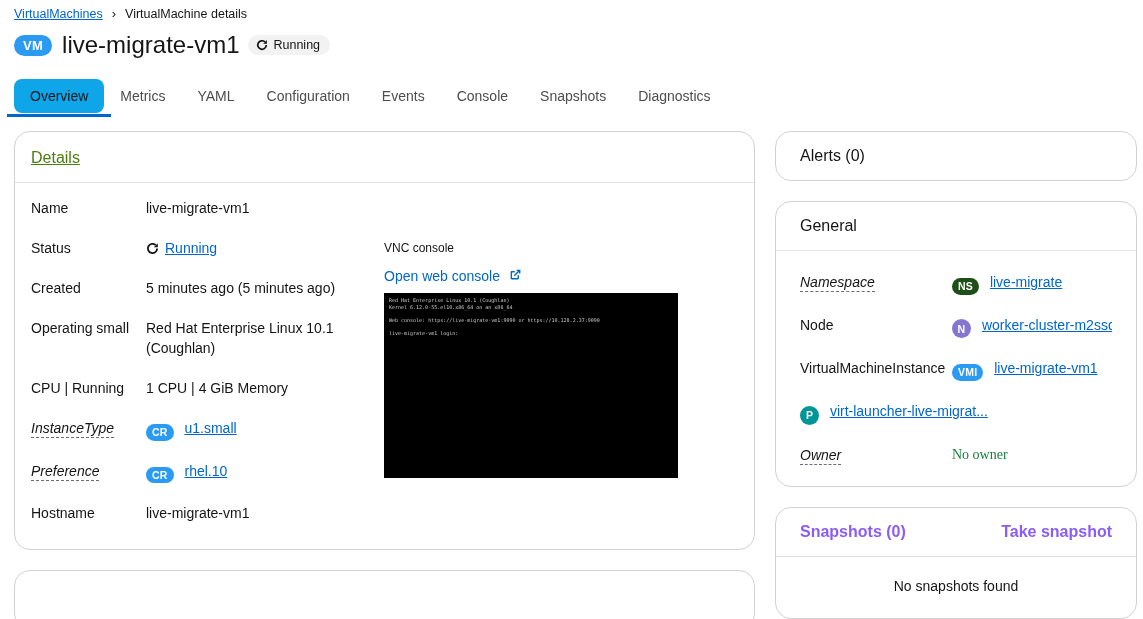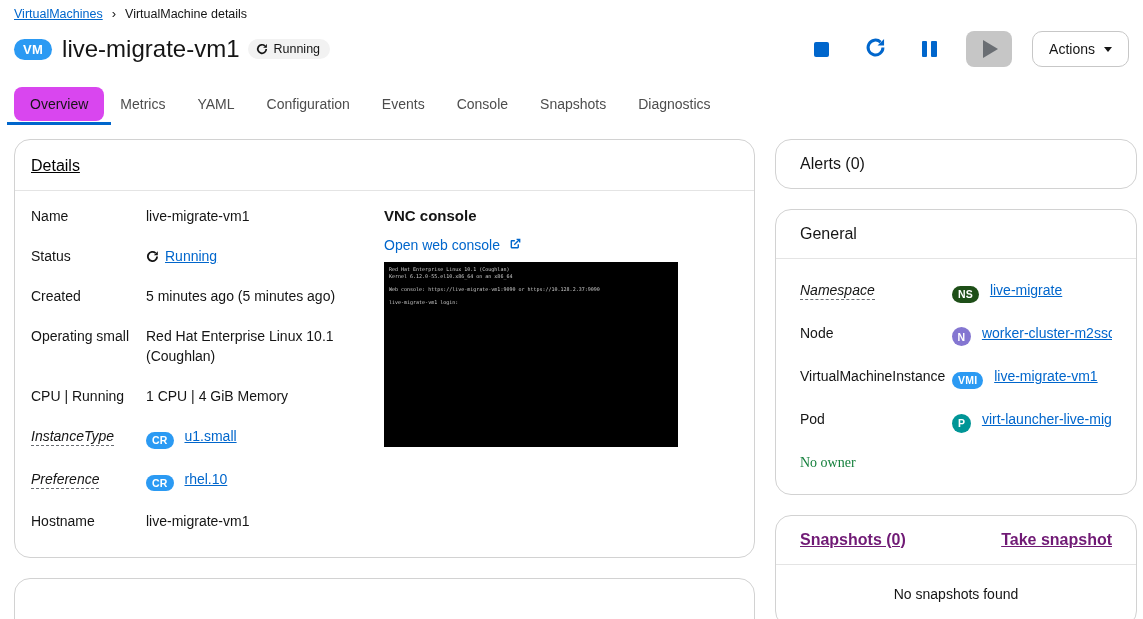--- a/index.html
+++ b/index.html
@@ -29,70 +29,70 @@
   .pause-bars { display:flex; gap:4px; }
   .pause-bars i { width:5.5px; height:16px; background:#0066cc; border-radius:1px; }
   .play-btn { width:46px; height:36px; background:#c6c6c6; border:none; border-radius:8px; display:flex; align-items:center; justify-content:center; cursor:default; margin-right:20px; }
   .play-tri { width:0; height:0; border-left:15px solid #6a6e73; border-top:9px solid transparent; border-bottom:9px solid transparent; margin-left:3px; }
   .actions-btn { background:#fff; border:1px solid #c7c7c7; border-radius:10px; padding:9px 16px; font-size:14px; color:#151515; display:flex; align-items:center; gap:9px; cursor:pointer; font-family:inherit; }
   .caret-down { width:0; height:0; border-left:4.5px solid transparent; border-right:4.5px solid transparent; border-top:5px solid #151515; }
 
   
   .tabs { margin-top:20px; display:flex; align-items:flex-start; }
   .tab { padding:9px 16px; font-size:14px; color:#4d4d4d; cursor:pointer; position:relative; border-radius:8px; white-space:nowrap; }
-  .tab.active { background:#d946ef; color:#151515; }
+  .tab.active { background:#0ea5e9; color:#151515; }
   .tab.active::after { content:""; position:absolute; left:-7px; right:-7px; bottom:-4px; height:3px; background:#0066cc; }
 
   
   .main { display:flex; gap:20px; margin-top:18px; align-items:flex-start; }
   .col-left { width:741px; flex-shrink:0; }
   .col-right { width:362px; flex-shrink:0; }
   .card { background:#fff; border:1px solid #d2d2d2; border-radius:16px; }
   .card + .card { margin-top:20px; }
   .divider { border-top:1px solid #e4e4e4; }
 
   
   .details-header { padding:17px 16px 15px; font-size:16px; }
-  .details-header a { color:#000000; text-decoration:underline; cursor:pointer;text-align:center; }
+  .details-header a { color:#4d7c0f; text-decoration:underline; cursor:pointer;text-align:center; }
   .details-body { display:flex; padding:15px 16px 6px; }
   .details-rows { width:353px; flex-shrink:0; }
   .drow { display:flex; margin-bottom:20px; line-height:20px; }
   .drow .lbl { width:115px; padding-right:12px; flex-shrink:0; }
   .drow .val { flex:1; }
   .dashed { border-bottom:1px dashed #6a6e73; padding-bottom:1px;font-style:italic; }
   a.row-link { color:#0066cc; text-decoration:underline; cursor:pointer; }
   .muted { color:#15803d;font-family:Liberation Serif, serif; }
   .status-val { display:inline-flex; align-items:center; gap:6px; }
 
   .rbadge { display:inline-flex; align-items:center; justify-content:center; color:#fff; font-weight:700; font-size:10.5px; border-radius:11px; padding:3px 6px; margin-right:7px; line-height:1; vertical-align:-3px; letter-spacing:0.2px;text-align:right; }
   .rbadge.circle { width:19px; height:19px; padding:0; border-radius:50%; }
   .b-blue { background:#2b9af3; }
   .b-green { background:#1e4f18; }
   .b-purple { background:#8476d1; }
   .b-teal { background:#009596; }
 
   
   .vnc { flex:1; padding-top:1px; }
-  .vnc-title { font-weight:700; font-size:15px; }
+  .vnc-title { font-weight:400; font-size:12px;margin-top:42px; }
   .vnc-link { margin-top:13px; display:flex; align-items:center; gap:9px; color:#0066cc; font-size:14px; cursor:pointer; width:max-content; }
   .console-shot {
     margin-top:9px; width:294px; height:185px; background:#000; padding:4px 5px;
     font-family:"DejaVu Sans Mono", monospace; font-size:5px; line-height:6.5px;
     color:#c9c9c9; white-space:pre; overflow:hidden; cursor:pointer;
   }
 
   
   .simple-header { padding:15px 24px; font-size:16px; }
   .general-body { padding:21px 24px 1px; }
   .grow { display:flex; margin-bottom:20px; line-height:20px; align-items:flex-start; }
   .grow .lbl { width:152px; padding-right:10px; flex-shrink:0; }
   .grow .val { flex:1; white-space:nowrap; overflow:hidden; }
 
   .snap-header { padding:15px 24px; font-size:16px; display:flex; justify-content:space-between; align-items:center; }
-  .snap-header a { color:#701a75; text-decoration:underline; font-weight:700; cursor:pointer; }
+  .snap-header a { color:#8b5cf6; font-weight:700; cursor:pointer; }
   .snap-body { padding:21px 16px 24px; text-align:center; font-size:14px; color:#151515; }
 
   .stub-card { margin-top:20px; height:60px; }
 </style>
 </head>
 <body>
 
 <div class="page">
 
   <div class="breadcrumb">
@@ -107,46 +107,20 @@
     <span class="status-pill">
       <span class="sync-icon">
         <svg width="12" height="12" viewBox="0 0 24 24">
             <path d="M20.5 12a8.5 8.5 0 1 1-2.7-6.2" fill="none" stroke="#151515" stroke-width="3.4"></path>
             <path d="M21.8 2.2v7.4h-7.4z" fill="#151515"></path>
           </svg>
       </span>
       <span>Running</span>
     </span>
 
-    <div class="header-controls">
-      <button class="icon-btn" title="Stop">
-        <span class="stop-square"></span>
-      </button>
-      <button class="icon-btn" title="Restart">
-        <span>
-          <svg width="21" height="21" viewBox="0 0 24 24">
-              <path d="M20.5 12a8.5 8.5 0 1 1-2.7-6.2" fill="none" stroke="#0066cc" stroke-width="3.4"></path>
-              <path d="M21.8 2.2v7.4h-7.4z" fill="#0066cc"></path>
-            </svg>
-        </span>
-      </button>
-      <button class="icon-btn" title="Pause">
-        <span class="pause-bars">
-            <i></i>
-            <i></i>
-          </span>
-      </button>
-      <button class="play-btn" title="Start">
-        <span class="play-tri"></span>
-      </button>
-      <button class="actions-btn">
-        <span>Actions</span>
-        <span class="caret-down"></span>
-      </button>
-    </div>
   </div>
 
   <div class="tabs">
     <span class="tab active">Overview</span>
     <span class="tab">Metrics</span>
     <span class="tab">YAML</span>
     <span class="tab">Configuration</span>
     <span class="tab">Events</span>
     <span class="tab">Console</span>
     <span class="tab">Snapshots</span>
@@ -266,28 +240,28 @@
 
           <div class="grow">
             <span class="lbl">VirtualMachineInstance</span>
             <span class="val">
               <span class="rbadge b-blue">VMI</span>
               <a class="row-link">live-migrate-vm1</a>
             </span>
           </div>
 
           <div class="grow">
-            <span class="lbl">Pod</span>
             <span class="val">
               <span class="rbadge circle b-teal">P</span>
               <a class="row-link">virt-launcher-live-migrat...</a>
             </span>
           </div>
 
           <div class="grow">
+            <span class="lbl"><span class="dashed">Owner</span></span>
             <span class="val muted">No owner</span>
           </div>
 
         </div>
       </div>
 
       <div class="card">
         <div class="snap-header">
           <a>Snapshots (0)</a>
           <a>Take snapshot</a>

